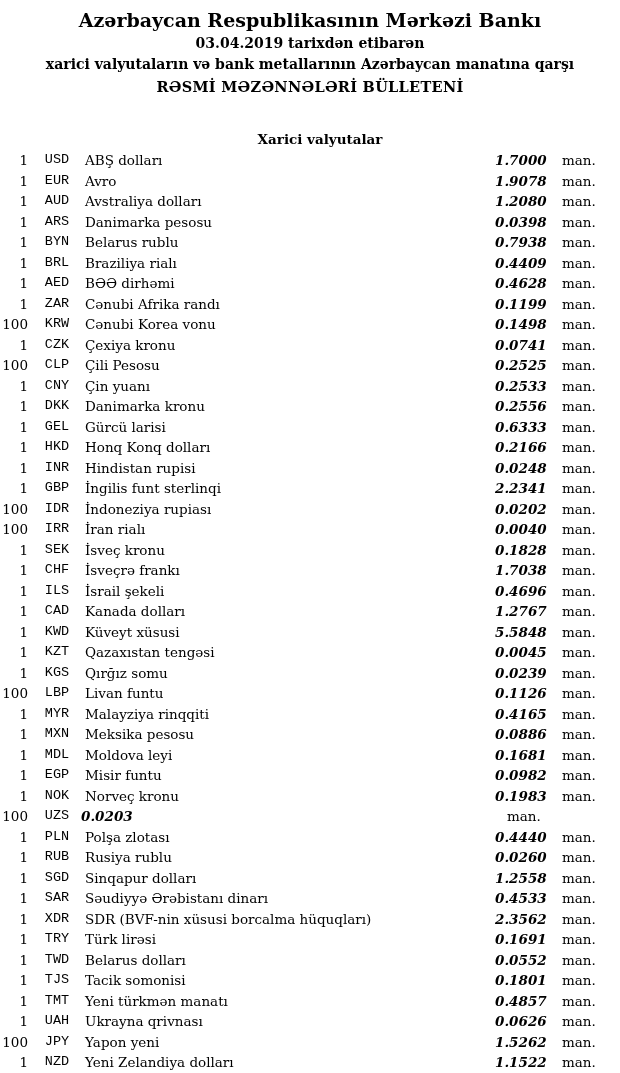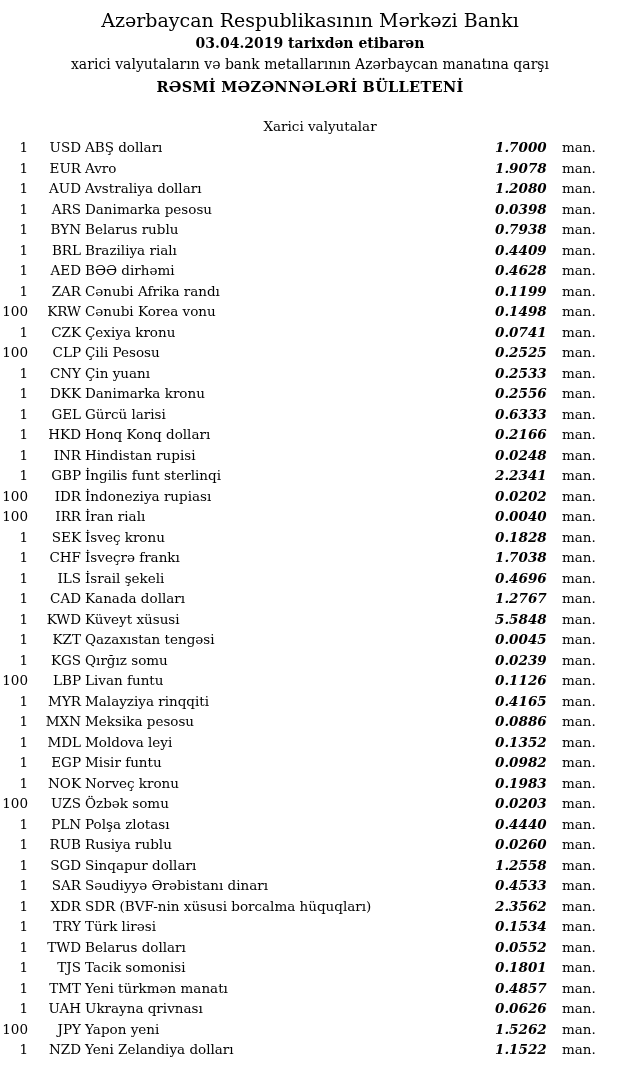--- a/index.html
+++ b/index.html
@@ -10,61 +10,61 @@
     color: #000000;
     font-family: "DejaVu Serif", "Liberation Serif", serif;
     overflow: hidden;
   }
   .page { width: 620px; height: 1073px; }
 
   .header { text-align: center; }
   .bank-name {
     padding-top: 7px;
     font-size: 19px;
-    font-weight: normal;
+    font-weight: bold;
     line-height: 26px;
   }
   .date-line {
     font-size: 14px;
     font-weight: bold;
     line-height: 21px;
   }
   .subtitle {
     font-size: 14px;
-    font-weight: normal;
+    font-weight: bold;
     line-height: 21px;
   }
   .bulletin-title {
     font-size: 14.5px;
     font-weight: bold;
     line-height: 23px;
     letter-spacing: 0.3px;
     text-align: center;
   }
   .section-title {
-    margin-top: 19px;
+    margin-top: 32px;
     text-align: center;
     font-size: 13.5px;
-    font-weight: normal;
+    font-weight: bold;
     line-height: 18px;
     padding-left: 20px;
   }
 
   .rates-table { margin-top: 2px; }
   .row {
     display: grid;
     grid-template-columns: 33px 48px 414px 55px 70px;
     height: 20.5px;
     align-items: center;
     font-size: 13.5px;
     line-height: 20.5px;
     white-space: nowrap;
   }
   .cell.qty  { text-align: right; padding-right: 5px; }
-  .cell.code { text-align: right; }
+  .cell.code { text-align: center; font-family: Liberation Mono, monospace; }
   .cell.name { padding-left: 4px; }
   .cell.rate { text-align: left; font-weight: bold; font-style: italic; }
   .cell.unit { padding-left: 12px; }
 </style>
 </head>
 <body>
 
 <div class="page">
 
   <header class="header">
@@ -277,41 +277,40 @@
     <span class="cell qty">1</span>
     <span class="cell code">MXN</span>
     <span class="cell name">Meksika pesosu</span>
     <span class="cell rate">0.0886</span>
     <span class="cell unit">man.</span>
   </div>
       <div class="row">
     <span class="cell qty">1</span>
     <span class="cell code">MDL</span>
     <span class="cell name">Moldova leyi</span>
-    <span class="cell rate">0.1352</span>
+    <span class="cell rate">0.1681</span>
     <span class="cell unit">man.</span>
   </div>
       <div class="row">
     <span class="cell qty">1</span>
     <span class="cell code">EGP</span>
     <span class="cell name">Misir funtu</span>
     <span class="cell rate">0.0982</span>
     <span class="cell unit">man.</span>
   </div>
       <div class="row">
     <span class="cell qty">1</span>
     <span class="cell code">NOK</span>
     <span class="cell name">Norveç kronu</span>
     <span class="cell rate">0.1983</span>
     <span class="cell unit">man.</span>
   </div>
       <div class="row">
     <span class="cell qty">100</span>
     <span class="cell code">UZS</span>
-    <span class="cell name">Özbək somu</span>
     <span class="cell rate">0.0203</span>
     <span class="cell unit">man.</span>
   </div>
       <div class="row">
     <span class="cell qty">1</span>
     <span class="cell code">PLN</span>
     <span class="cell name">Polşa zlotası</span>
     <span class="cell rate">0.4440</span>
     <span class="cell unit">man.</span>
   </div>
@@ -340,21 +339,21 @@
     <span class="cell qty">1</span>
     <span class="cell code">XDR</span>
     <span class="cell name">SDR (BVF-nin xüsusi borcalma hüquqları)</span>
     <span class="cell rate">2.3562</span>
     <span class="cell unit">man.</span>
   </div>
       <div class="row">
     <span class="cell qty">1</span>
     <span class="cell code">TRY</span>
     <span class="cell name">Türk lirəsi</span>
-    <span class="cell rate">0.1534</span>
+    <span class="cell rate">0.1691</span>
     <span class="cell unit">man.</span>
   </div>
       <div class="row">
     <span class="cell qty">1</span>
     <span class="cell code">TWD</span>
     <span class="cell name">Belarus dolları</span>
     <span class="cell rate">0.0552</span>
     <span class="cell unit">man.</span>
   </div>
       <div class="row">

